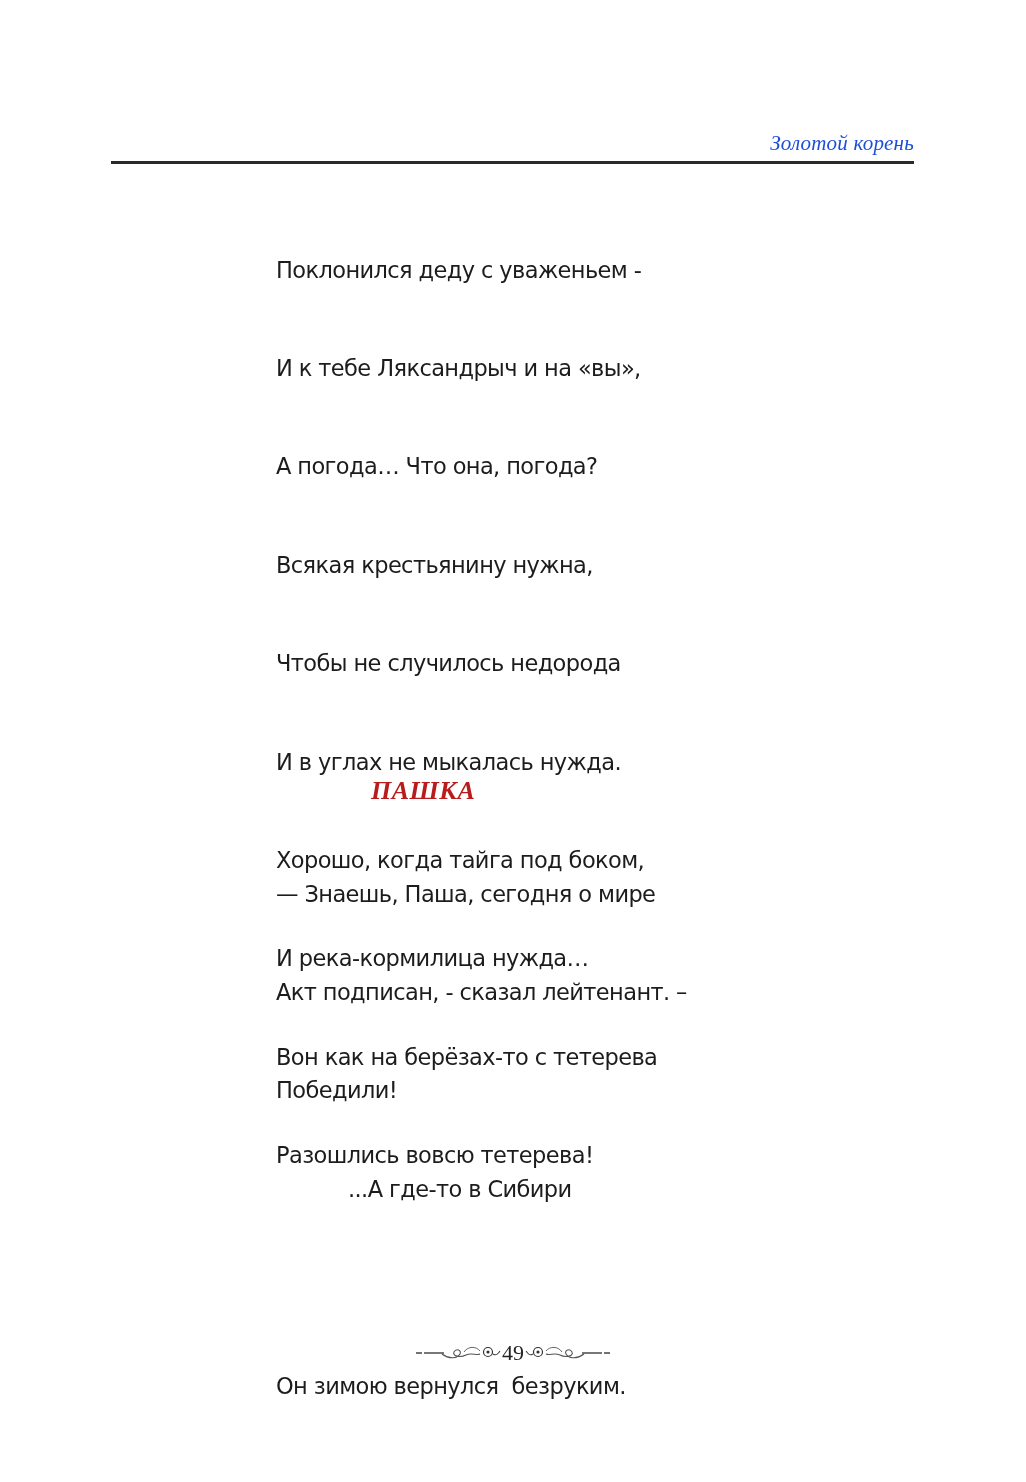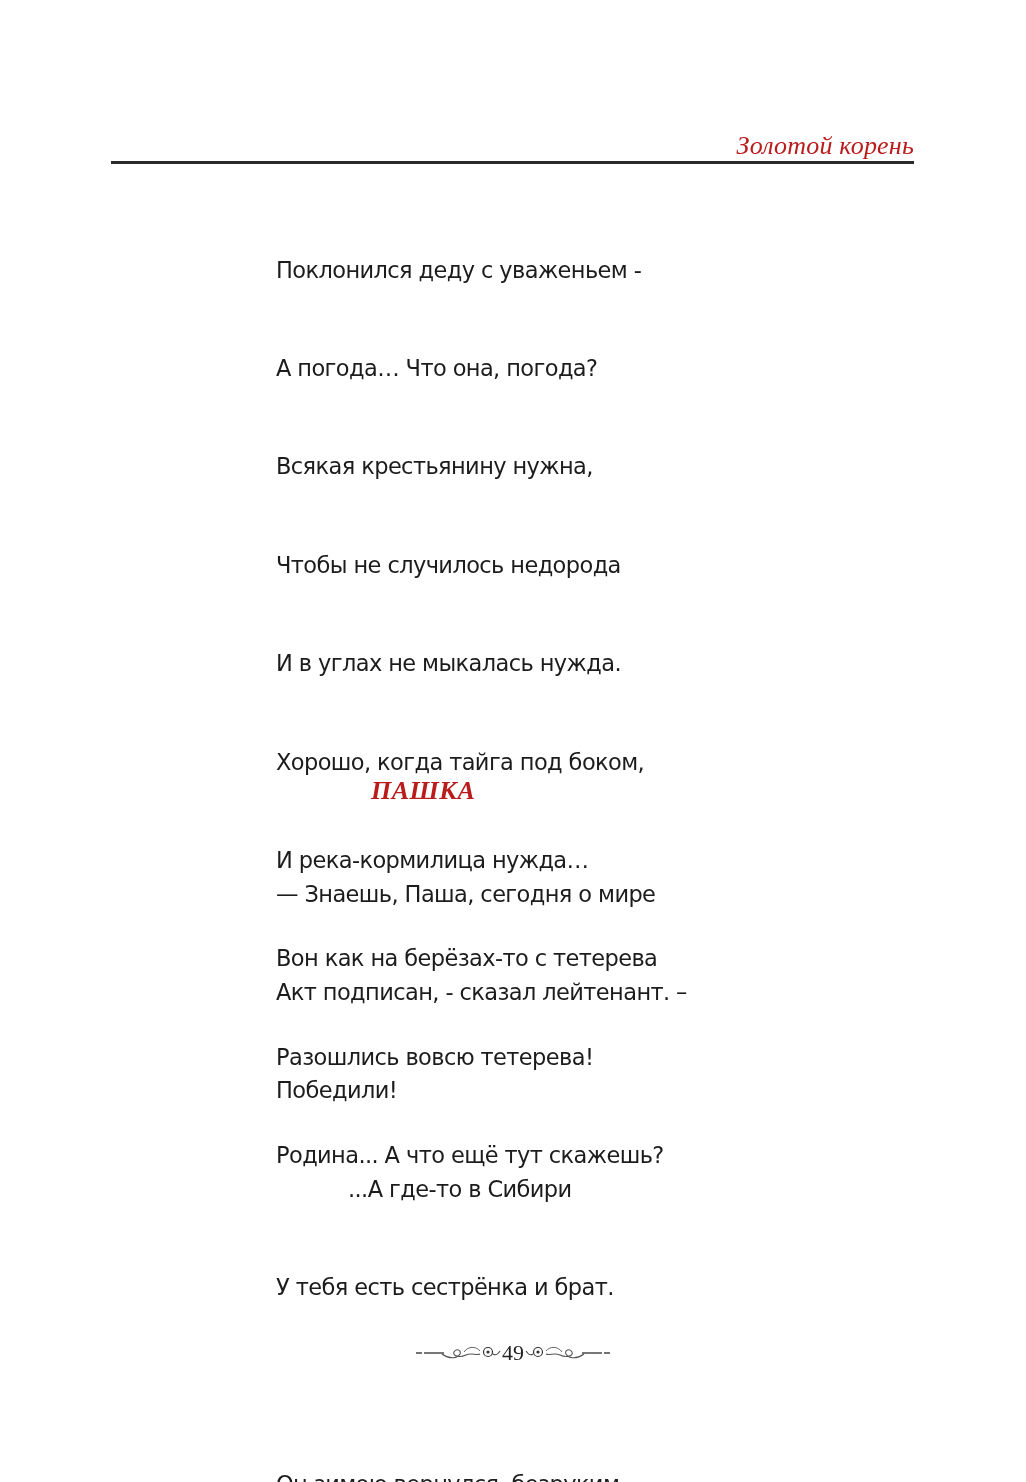--- a/index.html
+++ b/index.html
@@ -13,22 +13,22 @@
       position: relative;
       overflow: hidden;
       color: #1a1a1a;
     }
     .running-head {
       position: absolute;
       right: 112px;
       top: 131px;
       font-family: "Liberation Serif", "DejaVu Serif", serif;
       font-style: italic;
-      font-size: 26px;
-      color: #b91c1c;
+      font-size: 21px;
+      color: #1d4ed8;
       letter-spacing: 0.2px;
     }
     .head-rule {
       position: absolute;
       left: 111px;
       top: 161px;
       width: 803px;
       height: 3px;
       background: #2a2a2a;
     }
@@ -80,42 +80,41 @@
     .ornament svg { display: block; }
   </style>
 </head>
 <body>
 
 <div class="running-head">Золотой корень</div>
 <div class="head-rule"></div>
 
 <div class="poem poem1">
   <span class="line">Поклонился деду с уваженьем -</span>
+  <span class="line">И к тебе Ляксандрыч и на «вы»,</span>
   <span class="line">А погода… Что она, погода?</span>
   <span class="line">Всякая крестьянину нужна,</span>
   <span class="line">Чтобы не случилось недорода</span>
   <span class="line">И в углах не мыкалась нужда.</span>
   <span class="line">Хорошо, когда тайга под боком,</span>
   <span class="line">И река-кормилица нужда…</span>
   <span class="line">Вон как на берёзах-то с тетерева</span>
   <span class="line">Разошлись вовсю тетерева!</span>
-  <span class="line">Родина... А что ещё тут скажешь?</span>
   
   
   
 </div>
 
 <div class="poem-title">ПАШКА</div>
 
 <div class="poem poem2">
   <span class="line">— Знаешь, Паша, сегодня о мире</span>
   <span class="line">Акт подписан, - сказал лейтенант. –</span>
   <span class="line">Победили!</span>
   <span class="line indent">...А где-то в Сибири</span>
-  <span class="line">У тебя есть сестрёнка и брат.</span>
   <span class="stanza-gap"></span>
   <span class="line">Он зимою вернулся  безруким.</span>
   
   
   
   
   
   
   
   

